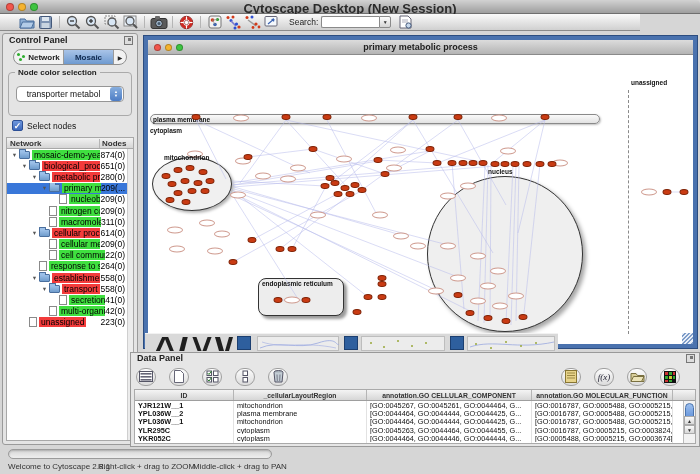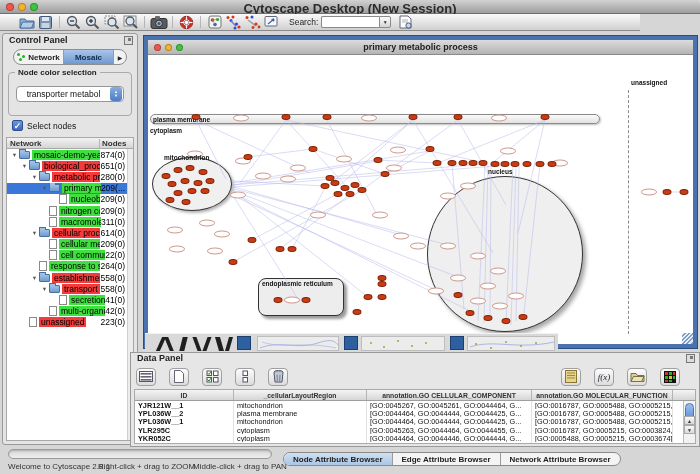--- a/index.html
+++ b/index.html
@@ -82,21 +82,21 @@
   .bstrip{position:absolute;left:145px;top:333px;width:413px;height:19px;background:#d9d9d9;border-top:1px solid #f2f2f2;z-index:2;overflow:hidden}
   .bshape{position:absolute;background:#1f1f1f}
   .bpanel{position:absolute;top:2px;height:15px;background:#ececec;border:1px solid #bdbdbd}
   .bsq{position:absolute;top:2px;width:14px;height:14px;background:#2e5f9e;border:1px solid #1c3f70}
   .bdot{position:absolute;width:2px;height:2px;background:#9aa83a;border-radius:50%}
 
   
   .dpanel{position:absolute;left:130px;top:352px;width:570px;height:95px;background:#e6e6e6;border:1px solid #999;z-index:3}
   .dp-title{position:absolute;left:6px;top:0;font-size:9px;font-weight:bold;color:#222}
   .dp-toolbar{position:absolute;left:0;right:0;top:12px;height:23px;display:flex;align-items:center;padding-left:5px}
-  .dpi{width:20px;height:18px;border:1px solid #9f9f9f;border-radius:4px;background:linear-gradient(#fcfcfc,#dcdcdc);display:flex;align-items:center;justify-content:center;margin-right:13px;flex:none}
+  .dpi{width:20px;height:18px;border:1px solid #9f9f9f;border-radius:9px;background:linear-gradient(#fcfcfc,#dcdcdc);display:flex;align-items:center;justify-content:center;margin-right:13px;flex:none}
   .dp-right{margin-left:auto;display:flex;padding-right:6px}
   .dtable{position:absolute;left:3px;right:3px;top:36px;bottom:2px;background:#fff;border:1px solid #aaa;overflow:hidden}
   .dt-head{display:flex;height:11px;background:linear-gradient(#f4f4f4,#d6d6d6);border-bottom:1px solid #9e9e9e;font-size:6.8px;font-weight:bold;color:#333}
   .dt-hcell{display:flex;align-items:center;justify-content:center;border-right:1px solid #b5b5b5;overflow:hidden;white-space:nowrap;flex:none}
   .dt-row{display:flex;height:8.3px;font-size:7.3px;color:#111;background:#fff}
   .dt-cell{display:flex;align-items:center;padding-left:3px;border-right:1px solid #e2e2e2;overflow:hidden;white-space:nowrap;flex:none}
   .dt-cell.c0{font-weight:bold}
   .dt-scroll{position:absolute;right:0;top:11px;bottom:0;width:12px;background:#f2f2f2;border-left:1px solid #bbb}
   .dt-thumb{position:absolute;left:1px;top:2px;width:9px;height:18px;border-radius:5px;background:linear-gradient(#9dc0ef,#5b8cd6);border:1px solid #4a74ae}
   .dt-arrow{position:absolute;left:0;width:11px;height:9px;background:linear-gradient(#fafafa,#d8d8d8);border:1px solid #aaa;font-size:5px;color:#333;display:flex;align-items:center;justify-content:center}
@@ -698,23 +698,18 @@
           </div>
         </div>
       <div class="dt-scroll">
         <div class="dt-thumb"></div>
         <div class="dt-arrow dt-up">▲</div>
         <div class="dt-arrow dt-down">▼</div>
       </div>
     </div>
   </div>
 
-  <div class="btabs">
-    <span class="btab sel">Node Attribute Browser</span>
-    <span class="btab">Edge Attribute Browser</span>
-    <span class="btab">Network Attribute Browser</span>
-  </div>
 
   <div class="progress"></div>
   <span class="status st1">Welcome to Cytoscape 2.8.1</span>
   <span class="status st2">Right-click + drag to ZOOM</span>
   <span class="status st3">Middle-click + drag to PAN</span>
 </div>
 
 </body></html>

